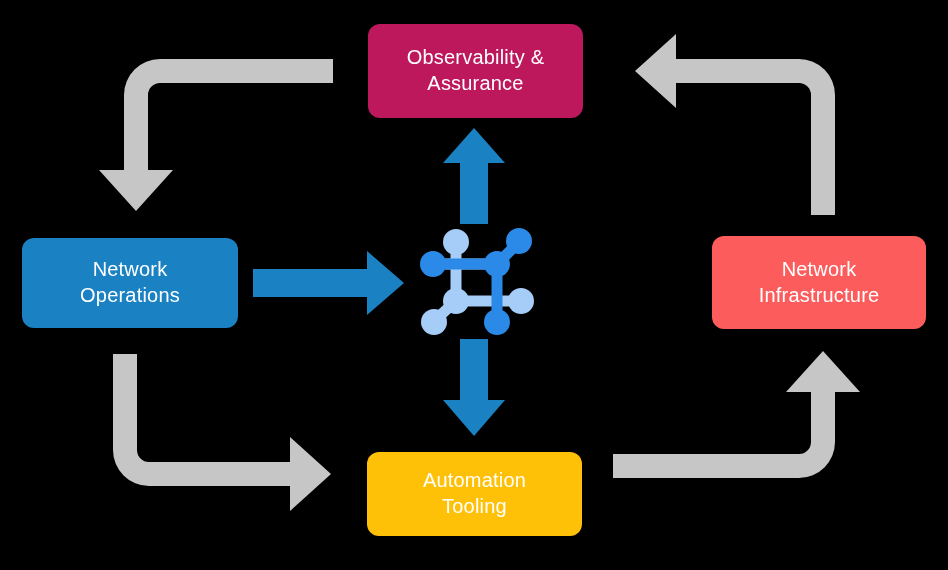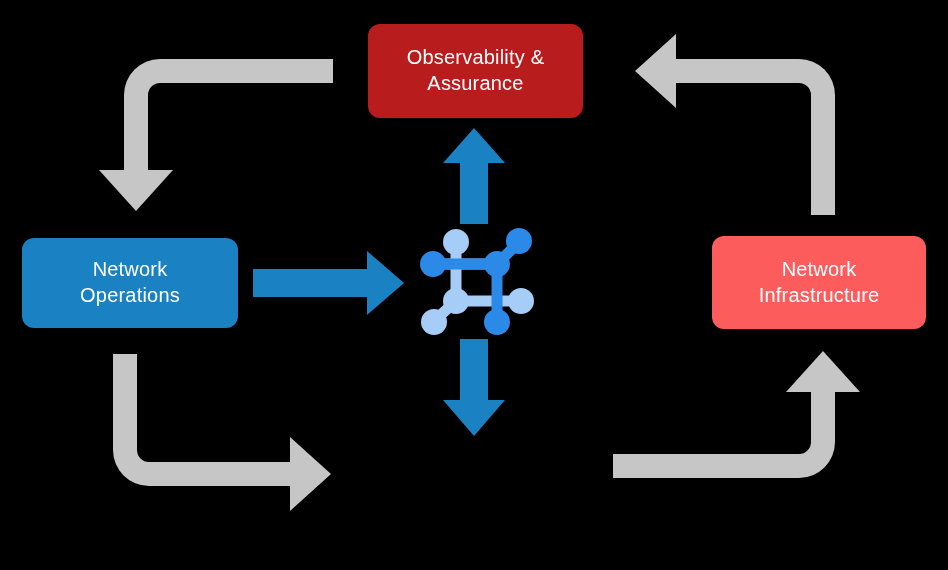--- a/index.html
+++ b/index.html
@@ -36,21 +36,21 @@
     line-height: 1.28;
     font-weight: 400;
     letter-spacing: 0.2px;
     user-select: none;
   }
   .node-box .label {
     display: block;
     white-space: pre-line;
     padding: 0 10px;
   }
-  #box-observability { left: 368px; top: 24px;  width: 215px; height: 94px; background: #b91c1c; }
+  #box-observability { left: 368px; top: 24px;  width: 215px; height: 94px; background: #be185d; }
   #box-netops        { left: 22px;  top: 238px; width: 216px; height: 90px; background: #1a81c2; }
   #box-netinfra      { left: 712px; top: 236px; width: 214px; height: 93px; background: #fc5c5c; }
   #box-automation    { left: 367px; top: 452px; width: 215px; height: 84px; background: #ffc107; }
 </style>
 </head>
 <body>
 
 <div id="stage">
 
   <svg class="layer" viewBox="0 0 948 570" xmlns="http://www.w3.org/2000/svg">
@@ -172,14 +172,18 @@
   <div id="box-netops" class="node-box">
     <span class="label">Network
 Operations</span>
   </div>
 
   <div id="box-netinfra" class="node-box">
     <span class="label">Network
 Infrastructure</span>
   </div>
 
+  <div id="box-automation" class="node-box">
+    <span class="label">Automation
+Tooling</span>
+  </div>
 
 </div>
 
 </body></html>

